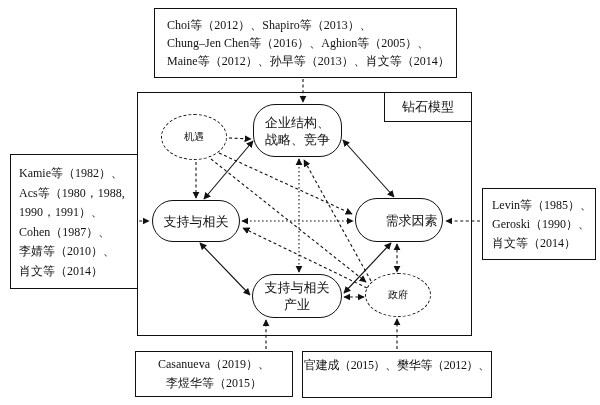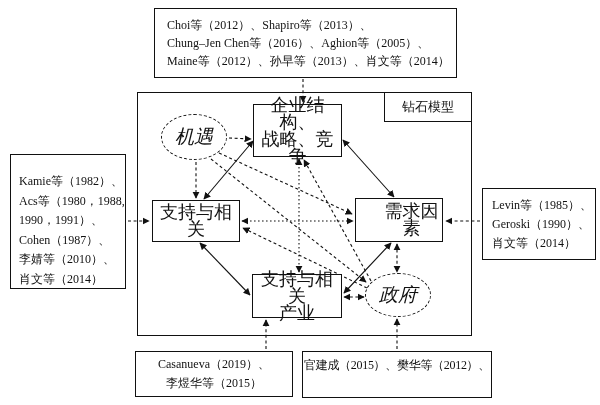--- a/index.html
+++ b/index.html
@@ -5,34 +5,34 @@
   html,body{margin:0;padding:0;background:#fff;}
   #stage{
     position:relative;width:600px;height:405px;background:#fff;
     font-family:"Liberation Serif","DejaVu Serif",serif;color:#111;
     overflow:hidden;
   }
   .box{position:absolute;border:1.2px solid #111;background:#fff;box-sizing:border-box;}
   .cbox{font-size:12px;line-height:18px;}
   .cbox .ln{white-space:nowrap;}
   #top-citations{left:154px;top:8px;width:303px;height:70px;padding:7px 0 0 12px;text-align:left;}
-  #left-citations{left:10px;top:154px;width:116px;height:135px;padding:17px 0 0 8px;line-height:19.5px;}
+  #left-citations{left:10px;top:154px;width:128px;height:135px;padding:9px 0 0 8px;line-height:19.5px;}
   #right-citations{left:482px;top:188px;width:114px;height:72px;padding:7px 0 0 9px;line-height:19px;}
   #bl-citations{left:135px;top:351px;width:158px;height:46px;padding:3px 0 0 0;text-align:center;line-height:19px;}
   #br-citations{left:302px;top:351px;width:190px;height:47px;padding:4px 0 12px 0;text-align:center;line-height:19px;letter-spacing:-0.3px;}
   #main-rect{left:137px;top:92px;width:335px;height:244px;background:transparent;}
   #model-label{left:384px;top:92px;width:88px;height:30px;display:flex;align-items:center;justify-content:center;font-size:13px;}
   .node{display:flex;align-items:center;justify-content:center;text-align:center;
-        font-size:18px;line-height:17px;white-space:pre-line;}
+        font-size:13px;line-height:17px;white-space:pre-line;border-radius:22px;}
   #node-structure{left:253px;top:104px;width:89px;height:53px;}
   #node-factor{left:152px;top:200px;width:88px;height:42px;}
   #node-demand{left:355px;top:198px;width:88px;height:44px;padding-left:25px;}
   #node-support{left:252px;top:274px;width:90px;height:44px;}
   .ellipse{position:absolute;border:1.2px dashed #111;border-radius:50%;background:#fff;
-        box-sizing:border-box;display:flex;align-items:center;justify-content:center;font-size:19px;font-style:italic;}
+        box-sizing:border-box;display:flex;align-items:center;justify-content:center;font-size:10px;}
   #node-opportunity{left:161px;top:114px;width:66px;height:46px;}
   #node-government{left:365px;top:273px;width:66px;height:44px;}
   #arrows{position:absolute;left:0;top:0;width:600px;height:405px;}
   #arrows line{stroke:#111;stroke-width:1.1;}
   .sd{stroke-dasharray:none;}
   .dt{stroke-dasharray:1.6,2.4;}
   .ds{stroke-dasharray:3,2.6;}
 </style>
 </head>
 <body>

